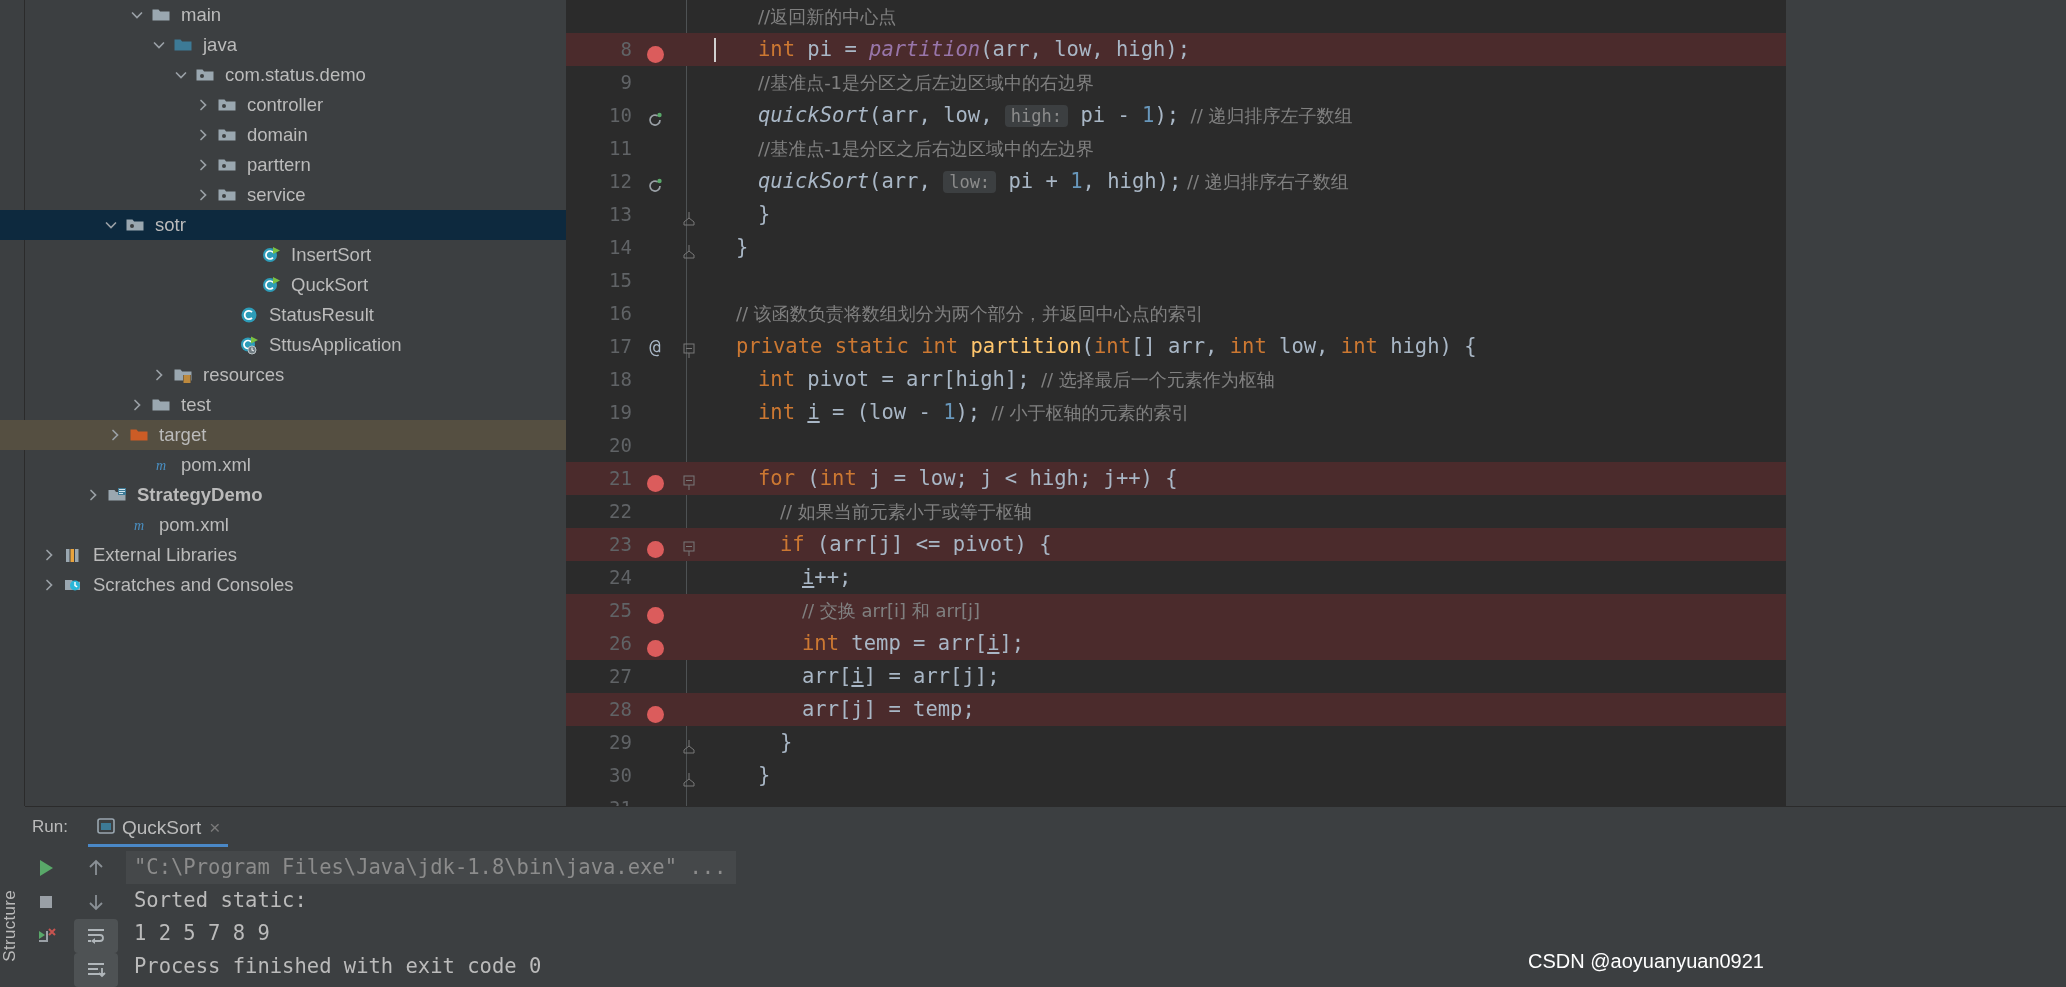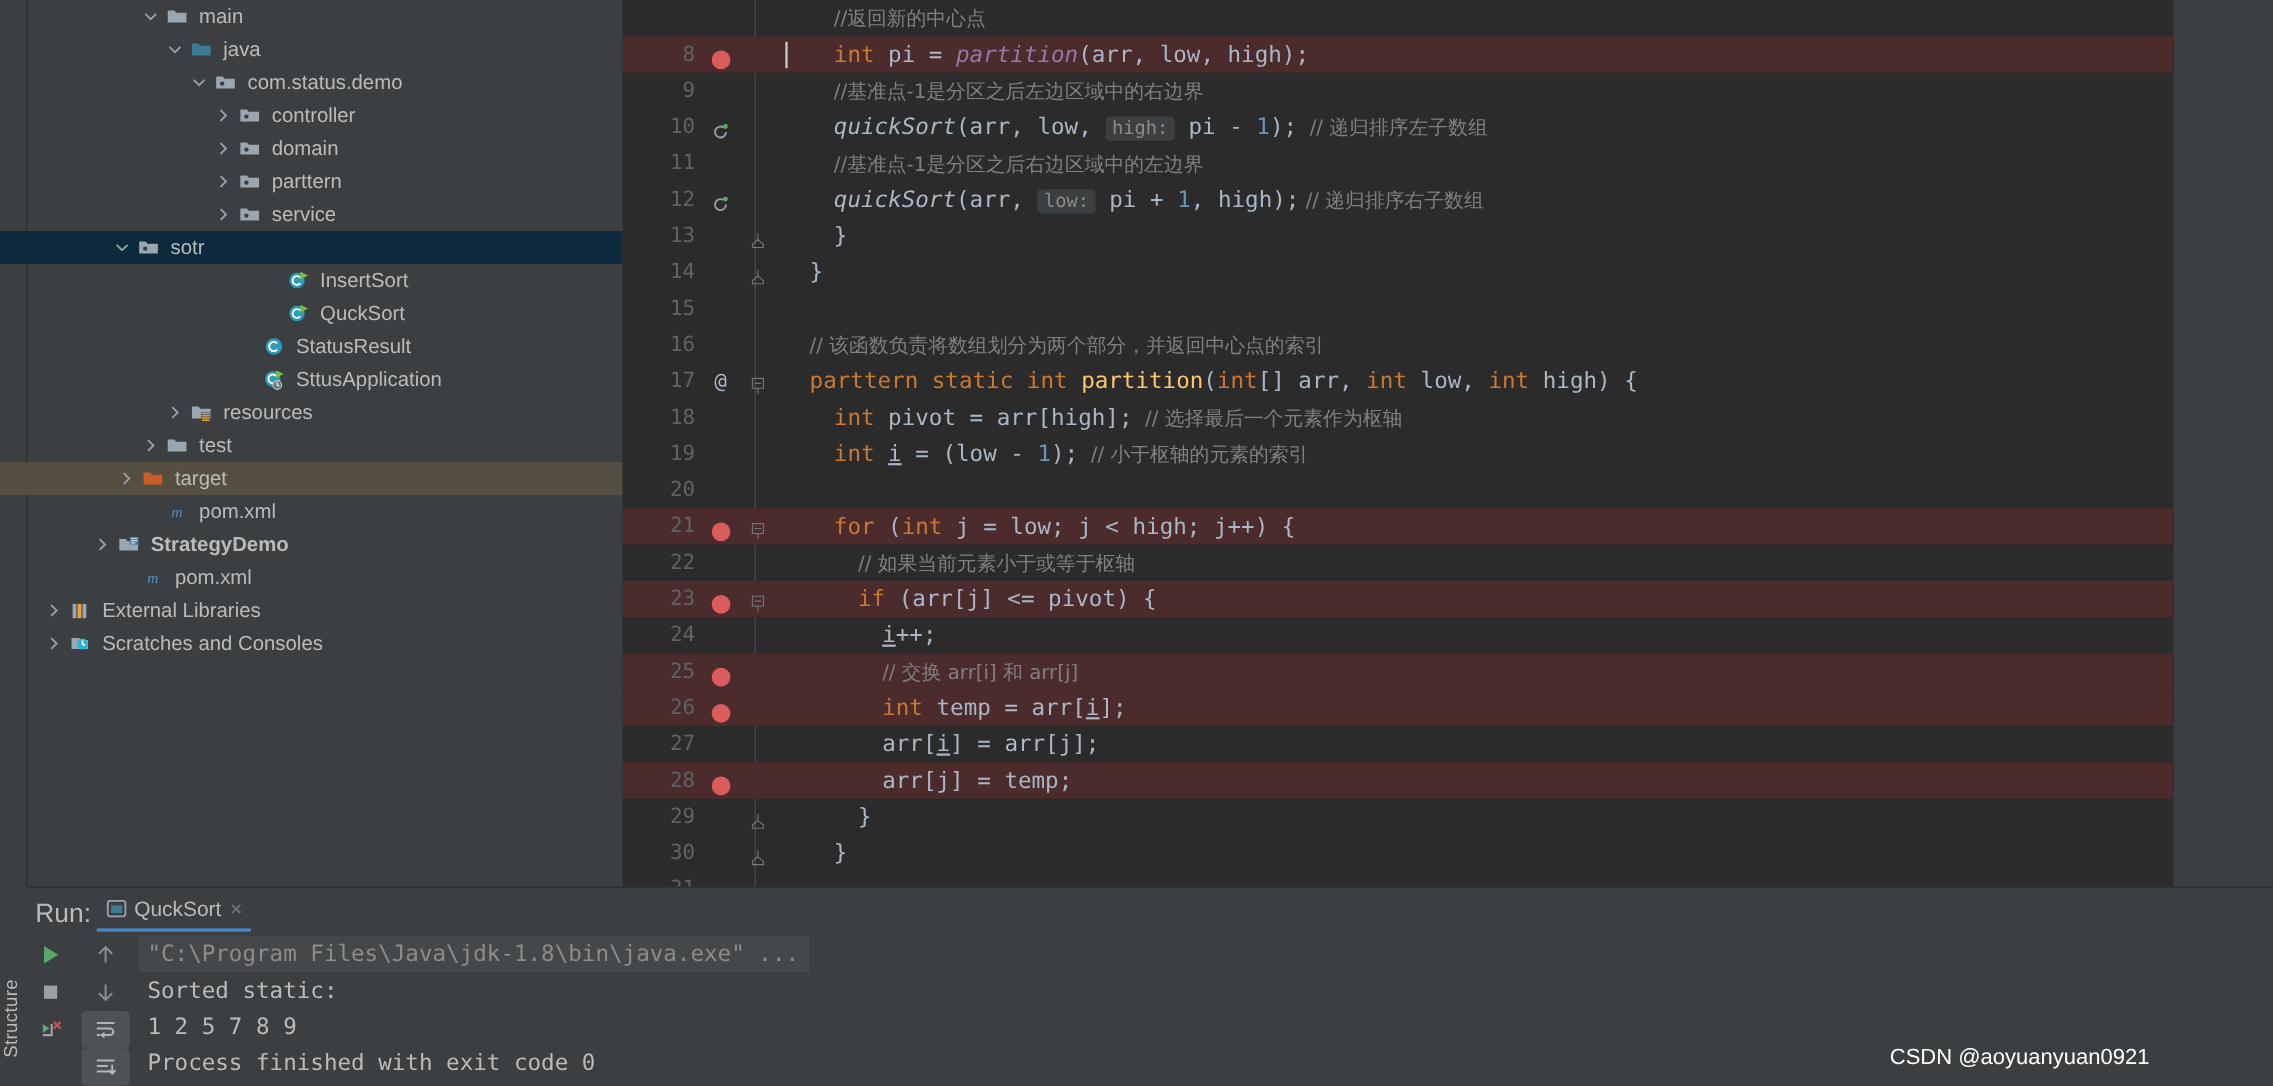--- a/index.html
+++ b/index.html
@@ -2,21 +2,21 @@
 <html><head>
 <meta charset="utf-8">
 <style>
   * { box-sizing: border-box; margin: 0; padding: 0; }
   html, body {
     width: 2066px; height: 987px;
     background: #3c3f41;
     font-family: "Liberation Sans", sans-serif;
     overflow: hidden;
   }
-  #app { position: relative; width: 1976px; height: 987px; background: #3c3f41; }
+  #app { position: relative; width: 1786px; height: 987px; background: #3c3f41; }
 
   
   #project-panel {
     position: absolute; left: 0; top: 0; width: 566px; height: 806px;
     background: #3c3f41; overflow: hidden;
   }
   #project-left-rail {
     position: absolute; left: 0; top: 0; width: 25px; height: 806px;
     background: #3c3f41; border-right: 1px solid #2b2b2b;
   }
@@ -81,21 +81,21 @@
   .ed-vline { position: absolute; left: 120px; top: 0; width: 1px; height: 806px; background: #4e5254; }
 
   
   #runpanel {
     position: absolute; left: 0; top: 806px; width: 2066px; height: 181px;
     background: #3c3f41; border-top: 1px solid #2b2b2b;
   }
   #run-head { position: relative; height: 40px; }
   #run-label {
     position: absolute; left: 32px; top: 10px;
-    font-size: 24px; color: #bbbbbb;
+    font-size: 17px; color: #bbbbbb;
   }
   #run-tab {
     position: absolute; left: 88px; top: 5px; height: 35px;
     display: flex; align-items: center; border-bottom: 3px solid #4a88c7;
     padding: 0 8px;
   }
   #run-tab .tab-text { font-size: 19px; color: #bbbbbb; padding: 0 8px 0 6px; }
   #run-tab .tab-close { font-size: 19px; color: #7a7a7a; }
   #run-left-icons {
     position: absolute; left: 24px; top: 44px; width: 48px;
@@ -415,21 +415,21 @@
         <div class="ed-line"><span class="ln">14</span><span class="gmark2"><svg width="14" height="18" viewBox="0 0 14 18" style="vertical-align:middle;margin-top:7px">
               <path d="M7 2 L7 8" stroke="#787878"></path>
               <path d="M2 12 L7 8 L12 12 L12 15 L2 15 Z" fill="none" stroke="#787878"></path>
             </svg></span><span class="code" style="padding-left: 22px;"><span class="pln">}</span></span></div>
         <div class="ed-line"><span class="ln">15</span><span class="code" style="padding-left: 0px;"></span></div>
         <div class="ed-line"><span class="ln">16</span><span class="code" style="padding-left: 22px;"><span class="cmt-cn">// 该函数负责将数组划分为两个部分，并返回中心点的索引</span></span></div>
         <div class="ed-line"><span class="ln">17</span><span class="gmark"><span class="at-ico">@</span></span><span class="gmark2"><svg width="14" height="18" viewBox="0 0 14 18" style="vertical-align:middle;margin-top:7px">
               <rect x="2" y="2" width="10" height="9" fill="none" stroke="#787878"></rect>
               <path d="M4 6.5h6" stroke="#787878"></path>
               <path d="M7 11 L7 16" stroke="#787878"></path>
-            </svg></span><span class="code" style="padding-left: 22px;"><span class="kw">parttern static int </span><span class="def">partition</span><span class="pln">(</span><span class="kw">int</span><span class="pln">[] arr, </span><span class="kw">int</span><span class="pln"> low, </span><span class="kw">int</span><span class="pln"> high) {</span></span></div>
+            </svg></span><span class="code" style="padding-left: 22px;"><span class="kw">private static int </span><span class="def">partition</span><span class="pln">(</span><span class="kw">int</span><span class="pln">[] arr, </span><span class="kw">int</span><span class="pln"> low, </span><span class="kw">int</span><span class="pln"> high) {</span></span></div>
         <div class="ed-line"><span class="ln">18</span><span class="code" style="padding-left: 44px;"><span class="kw">int</span><span class="pln"> pivot = arr[high];</span><span class="cmt-cn">  // 选择最后一个元素作为枢轴</span></span></div>
         <div class="ed-line"><span class="ln">19</span><span class="code" style="padding-left: 44px; text-align: right;"><span class="kw">int</span><span class="pln"> </span><span class="pln" style="text-decoration: underline;">i</span><span class="pln"> = (low - </span><span class="num">1</span><span class="pln">);</span><span class="cmt-cn">  // 小于枢轴的元素的索引</span></span></div>
         <div class="ed-line"><span class="ln">20</span><span class="code" style="padding-left: 0px;"></span></div>
         <div class="ed-line hl-bp"><span class="ln">21</span><span class="gmark"><span class="bp-dot"></span></span><span class="gmark2"><svg width="14" height="18" viewBox="0 0 14 18" style="vertical-align:middle;margin-top:7px">
               <rect x="2" y="2" width="10" height="9" fill="none" stroke="#787878"></rect>
               <path d="M4 6.5h6" stroke="#787878"></path>
               <path d="M7 11 L7 16" stroke="#787878"></path>
             </svg></span><span class="code" style="padding-left: 44px;"><span class="kw">for</span><span class="pln"> (</span><span class="kw">int</span><span class="pln"> j = low; j &lt; high; j++) {</span></span></div>
         <div class="ed-line"><span class="ln">22</span><span class="code" style="padding-left: 66px;"><span class="cmt-cn">// 如果当前元素小于或等于枢轴</span></span></div>
         <div class="ed-line hl-bp"><span class="ln">23</span><span class="gmark"><span class="bp-dot"></span></span><span class="gmark2"><svg width="14" height="18" viewBox="0 0 14 18" style="vertical-align:middle;margin-top:7px">

